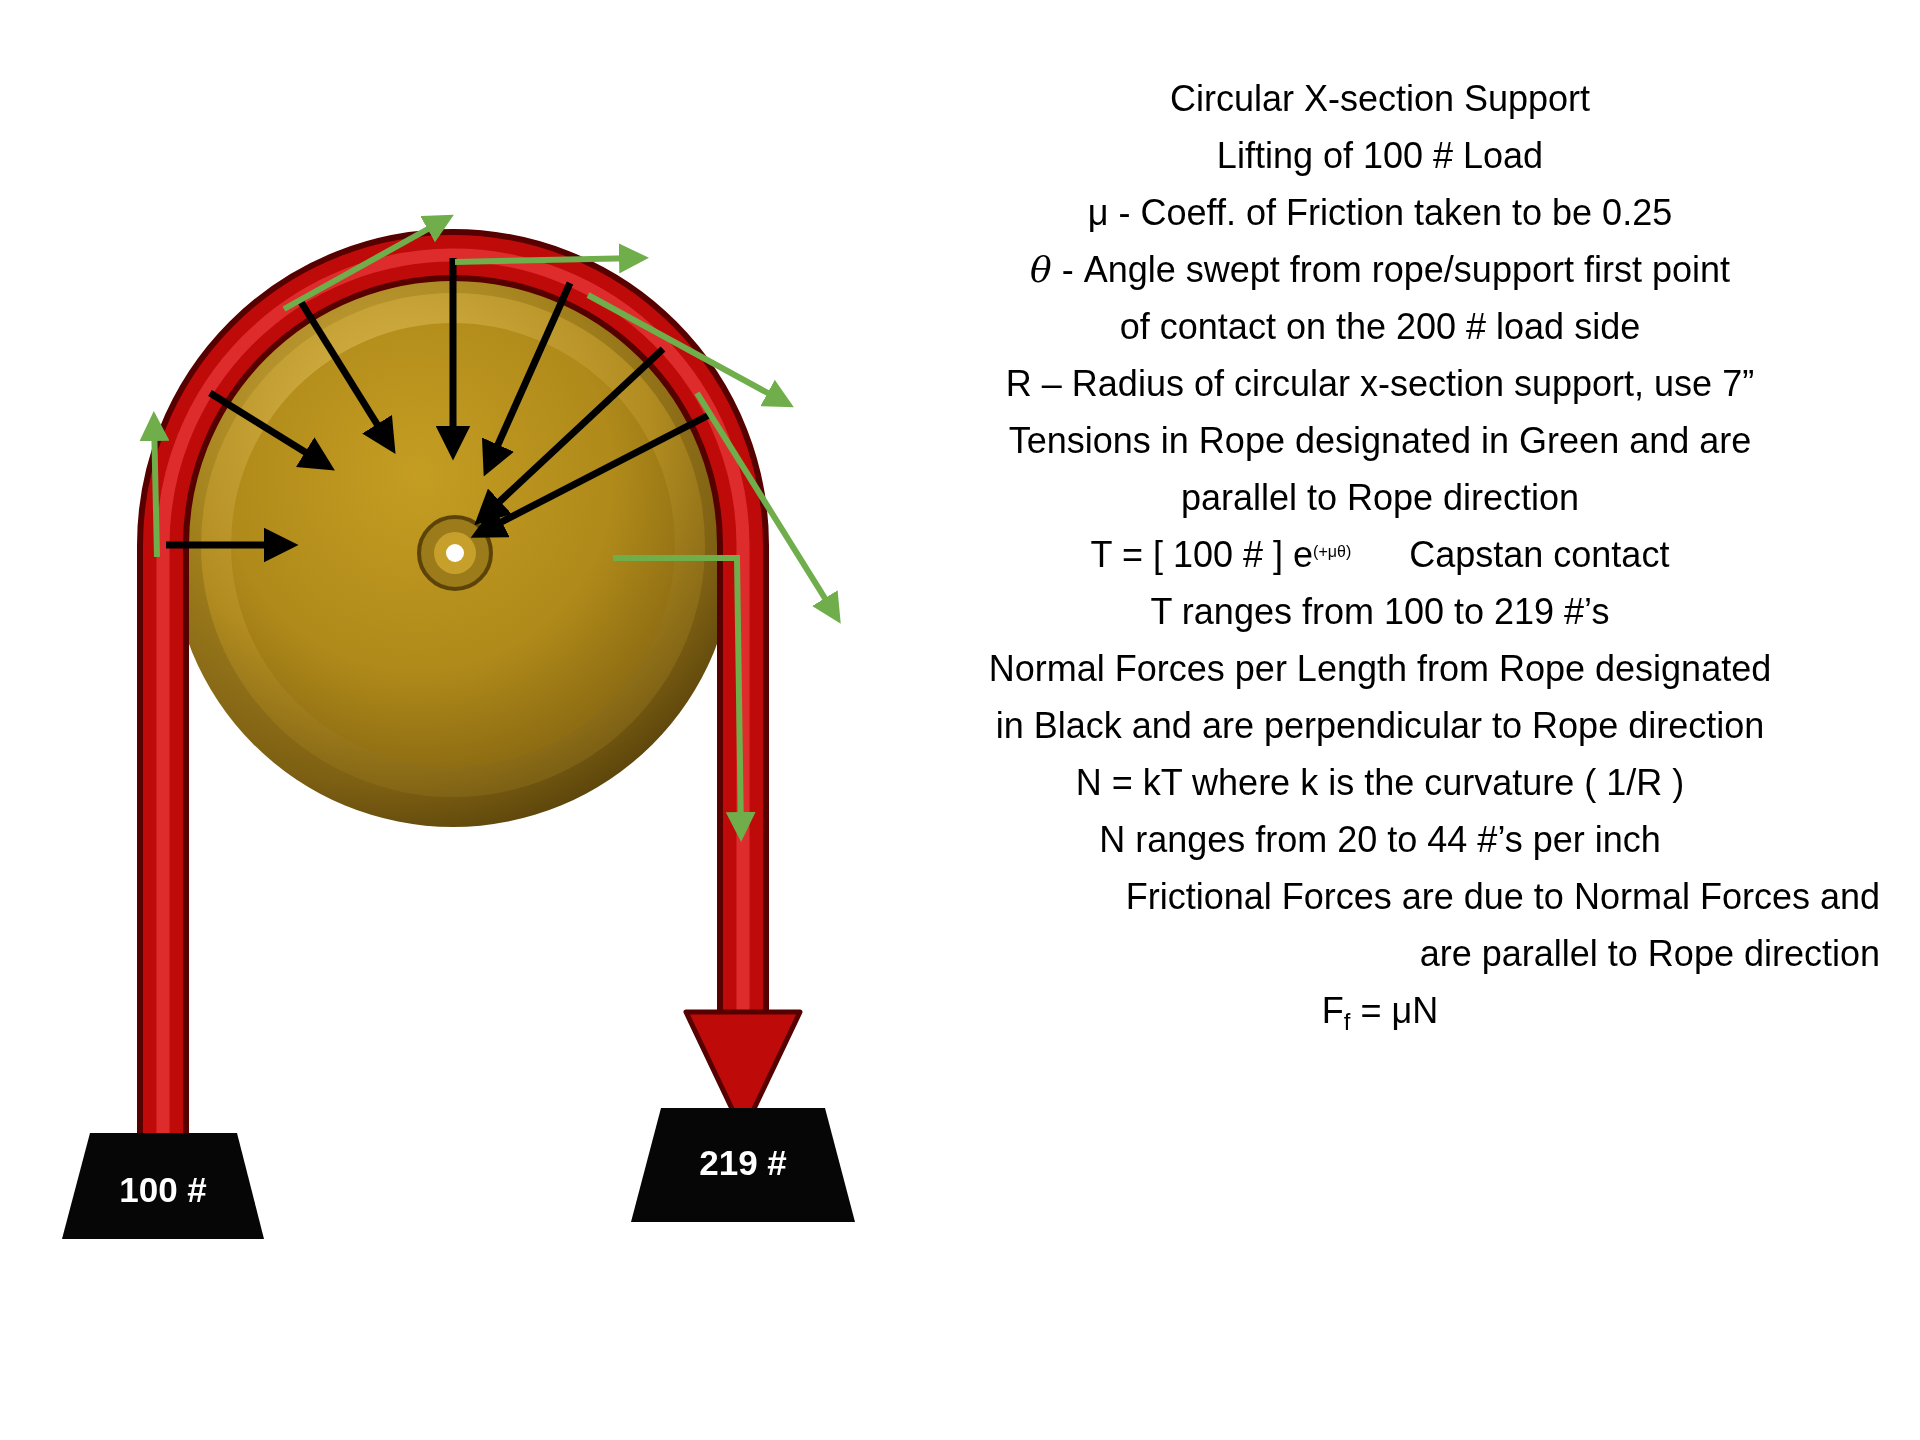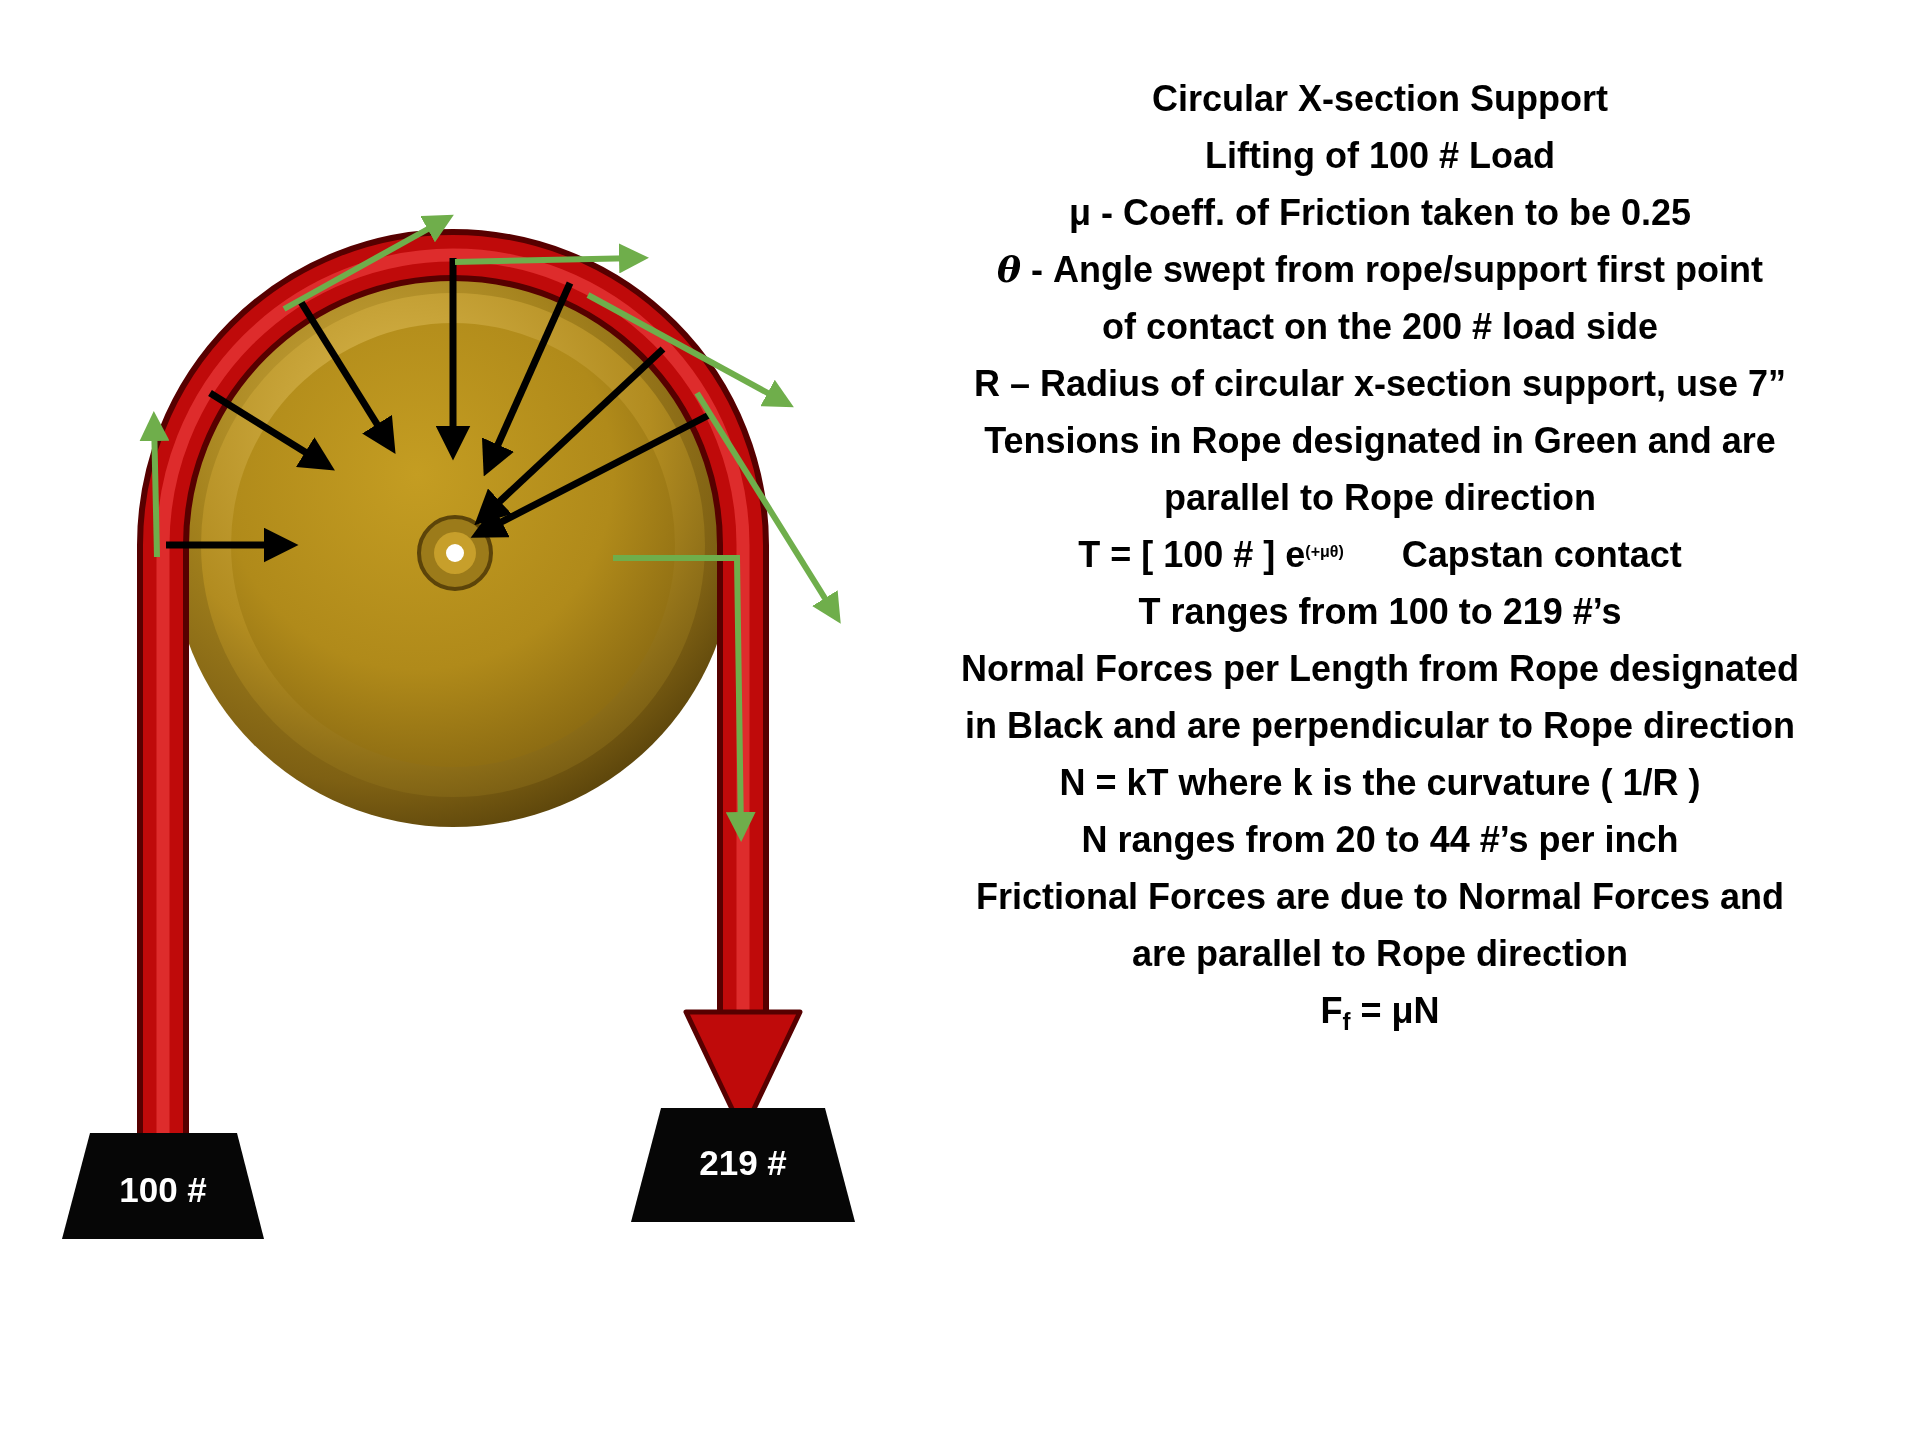--- a/index.html
+++ b/index.html
@@ -19,26 +19,26 @@
     position: relative;
   }
   .diagram-pane svg { position: absolute; left: 0; top: 0; }
   .info-pane {
     flex: 1;
     padding: 70px 40px 0 0;
     text-align: center;
     font-size: 36px;
     line-height: 57px;
   }
-  .info-pane p { margin: 0; font-weight: bold; }
+  .info-pane p { margin: 0; }
   .m25 { margin-top: 25px; }
   .m27 { margin-top: 27px; }
   .m28 { margin-top: 28px; }
   .m52 { margin-top: 52px; }
-  .m57 { margin-top: 57px; }
+  .m57 { margin-top: 57px; text-align: right; }
   sup.small { font-size: 16px; line-height: 0; vertical-align: 10px; }
   sub.small { font-size: 24px; line-height: 0; vertical-align: -7px; }
   .eq-label { margin-left: 58px; }
   .theta {
     font-family: "DejaVu Serif", serif;
     font-style: italic;
   }
   .weight-label {
     font-family: "Liberation Sans", sans-serif;
     font-weight: bold;

